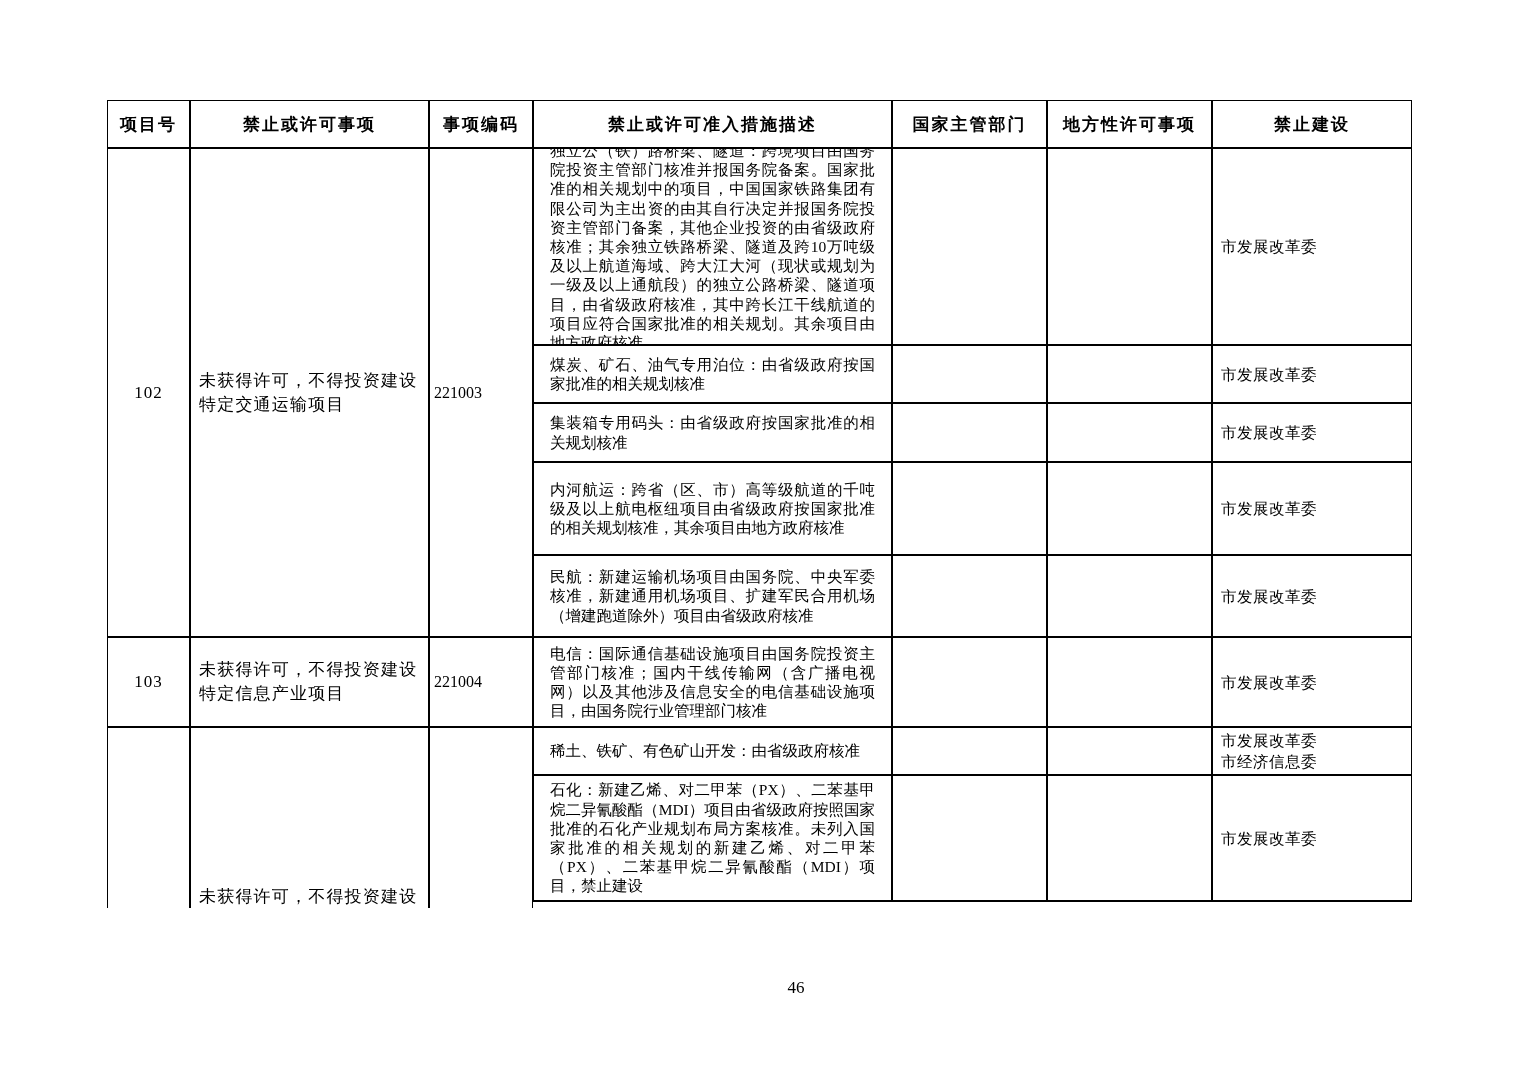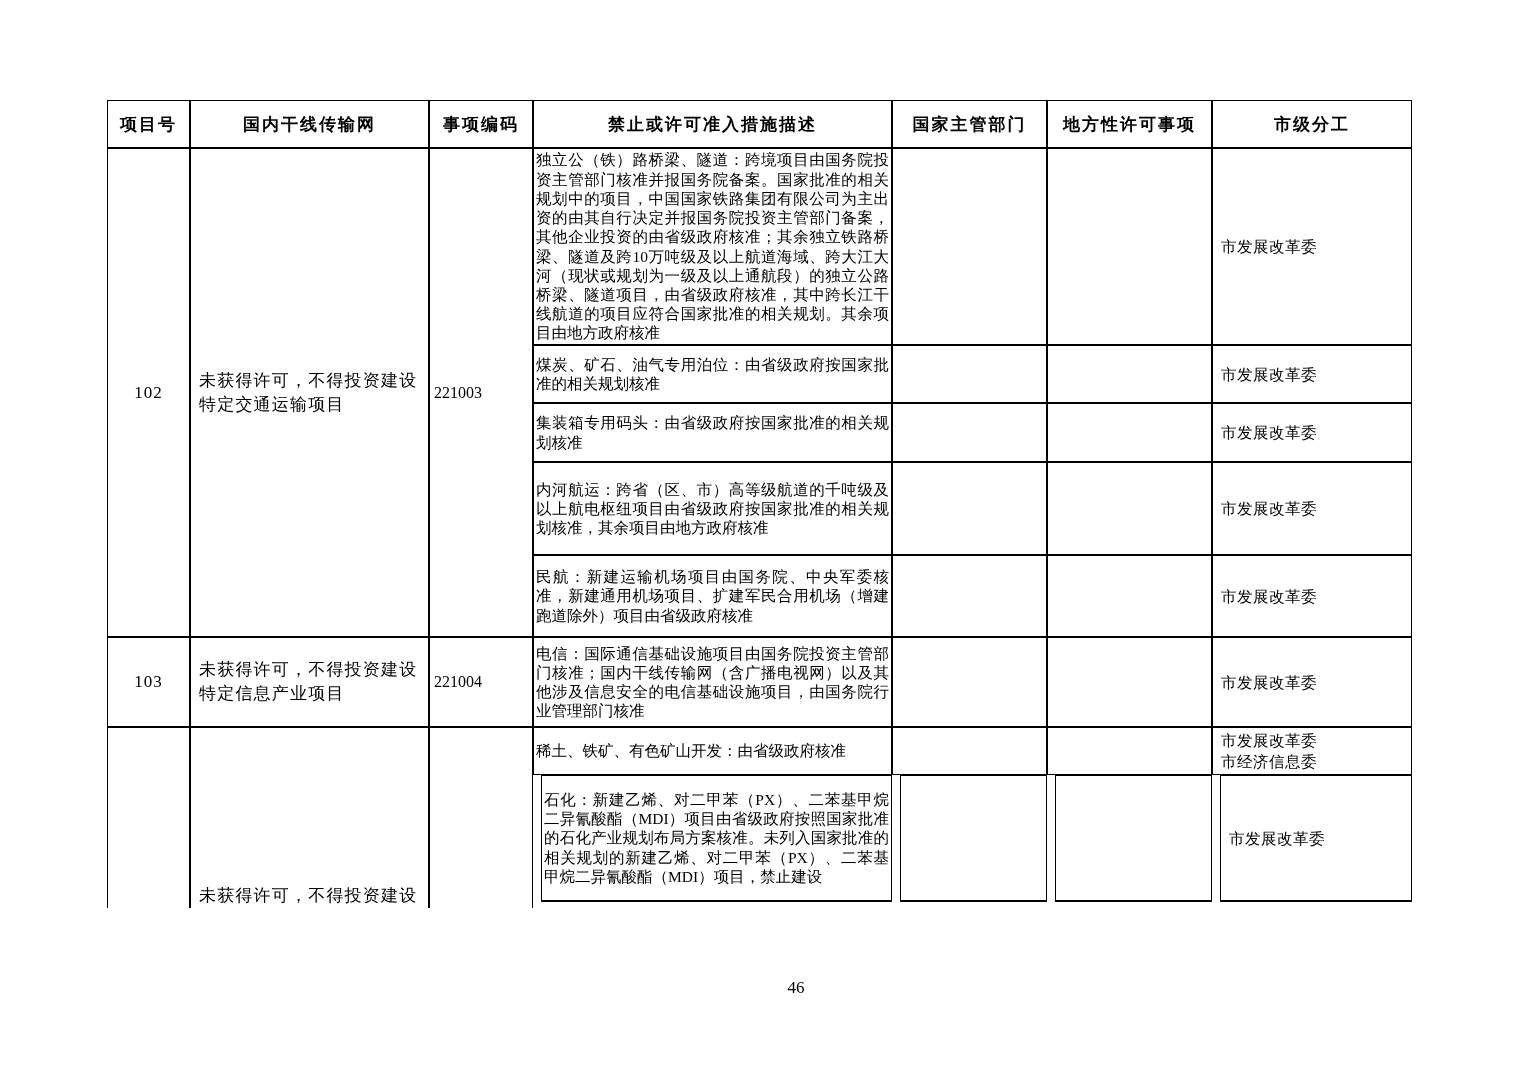--- a/index.html
+++ b/index.html
@@ -32,60 +32,60 @@
   .th {
     justify-content:center;
     font-weight:bold;
     font-size:17px;
     letter-spacing:2px;
   }
   .id { justify-content:center; font-size:17px; letter-spacing:1px; }
   .item { padding:14px 8px; }
   .item .txt { font-size:17px; letter-spacing:1.2px; line-height:24px; }
   .code { padding-left:4px; font-size:16px; }
-  .desc { padding:2px 2px; }
+  .desc { padding:2px 16px; }
   .desc .txt {
     width:100%;
     font-size:15.5px;
     line-height:19.2px;
     text-align:justify;
     text-justify:inter-character;
   }
   .muni { padding:0 8px; }
   .muni .txt {
     font-size:15.5px;
     line-height:21px;
     letter-spacing:0.5px;
     white-space:pre-line;
   }
-  .bb2 { border-bottom-width:2px;margin-left:8px; }
-  .item-partial { position:relative; padding:15px;font-family:Liberation Mono, monospace; }
+  .bb2 { border-bottom-width:2px; }
+  .item-partial { position:relative; padding:15px; }
   .item-partial .txt {
     position:absolute; left:8px; top:157px; right:8px;
     font-size:17px; letter-spacing:1.2px; line-height:24px;
   }
   .pageno {
     position:absolute; left:0; top:978px; width:100%;
     text-align:center; font-size:17px;margin-left:36px;
   }
 </style>
 </head>
 <body>
 
 <div class="page">
   <div class="twrap">
     <div class="tgrid">
 
       <div class="cell th" style="grid-area:1/1/2/2">项目号</div>
-      <div class="cell th" style="grid-area:1/2/2/3">国内干线传输网</div>
+      <div class="cell th" style="grid-area:1/2/2/3">禁止或许可事项</div>
       <div class="cell th" style="grid-area:1/3/2/4">事项编码</div>
       <div class="cell th" style="grid-area:1/4/2/5">禁止或许可准入措施描述</div>
       <div class="cell th" style="grid-area:1/5/2/6">国家主管部门</div>
       <div class="cell th" style="grid-area:1/6/2/7">地方性许可事项</div>
-      <div class="cell th" style="grid-area:1/7/2/8">市级分工</div>
+      <div class="cell th" style="grid-area:1/7/2/8">禁止建设</div>
 
       <div class="cell id" style="grid-area:2/1/7/2">102</div>
       <div class="cell item" style="grid-area:2/2/7/3">
           <div class="txt">未获得许可，不得投资建设特定交通运输项目</div>
         </div>
       <div class="cell code" style="grid-area:2/3/7/4">221003</div>
 
       <div class="cell desc" style="grid-area:2/4/3/5">
           <div class="txt">独立公（铁）路桥梁、隧道：跨境项目由国务院投资主管部门核准并报国务院备案。国家批准的相关规划中的项目，中国国家铁路集团有限公司为主出资的由其自行决定并报国务院投资主管部门备案，其他企业投资的由省级政府核准；其余独立铁路桥梁、隧道及跨10万吨级及以上航道海域、跨大江大河（现状或规划为一级及以上通航段）的独立公路桥梁、隧道项目，由省级政府核准，其中跨长江干线航道的项目应符合国家批准的相关规划。其余项目由地方政府核准</div>
         </div>

